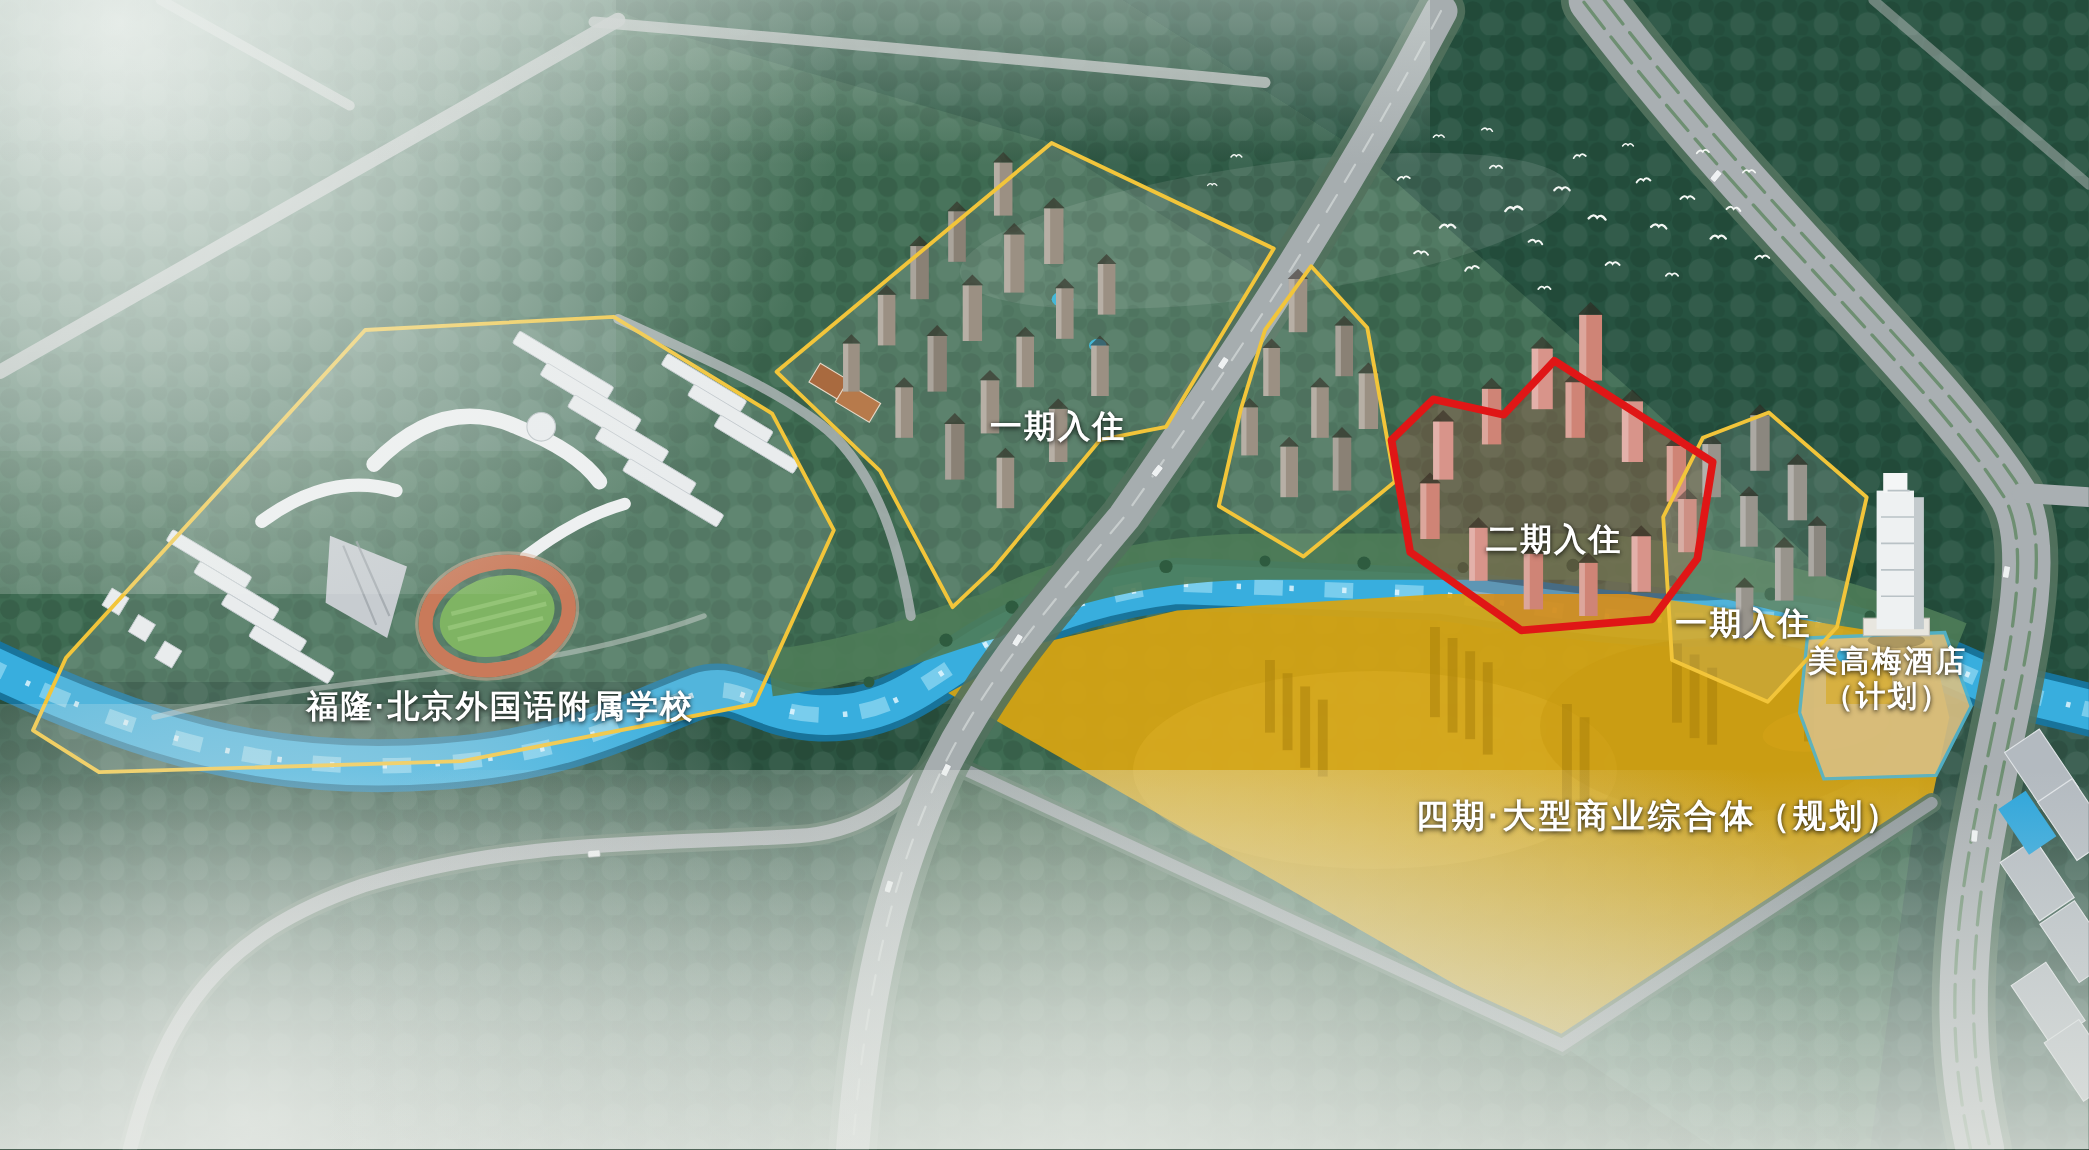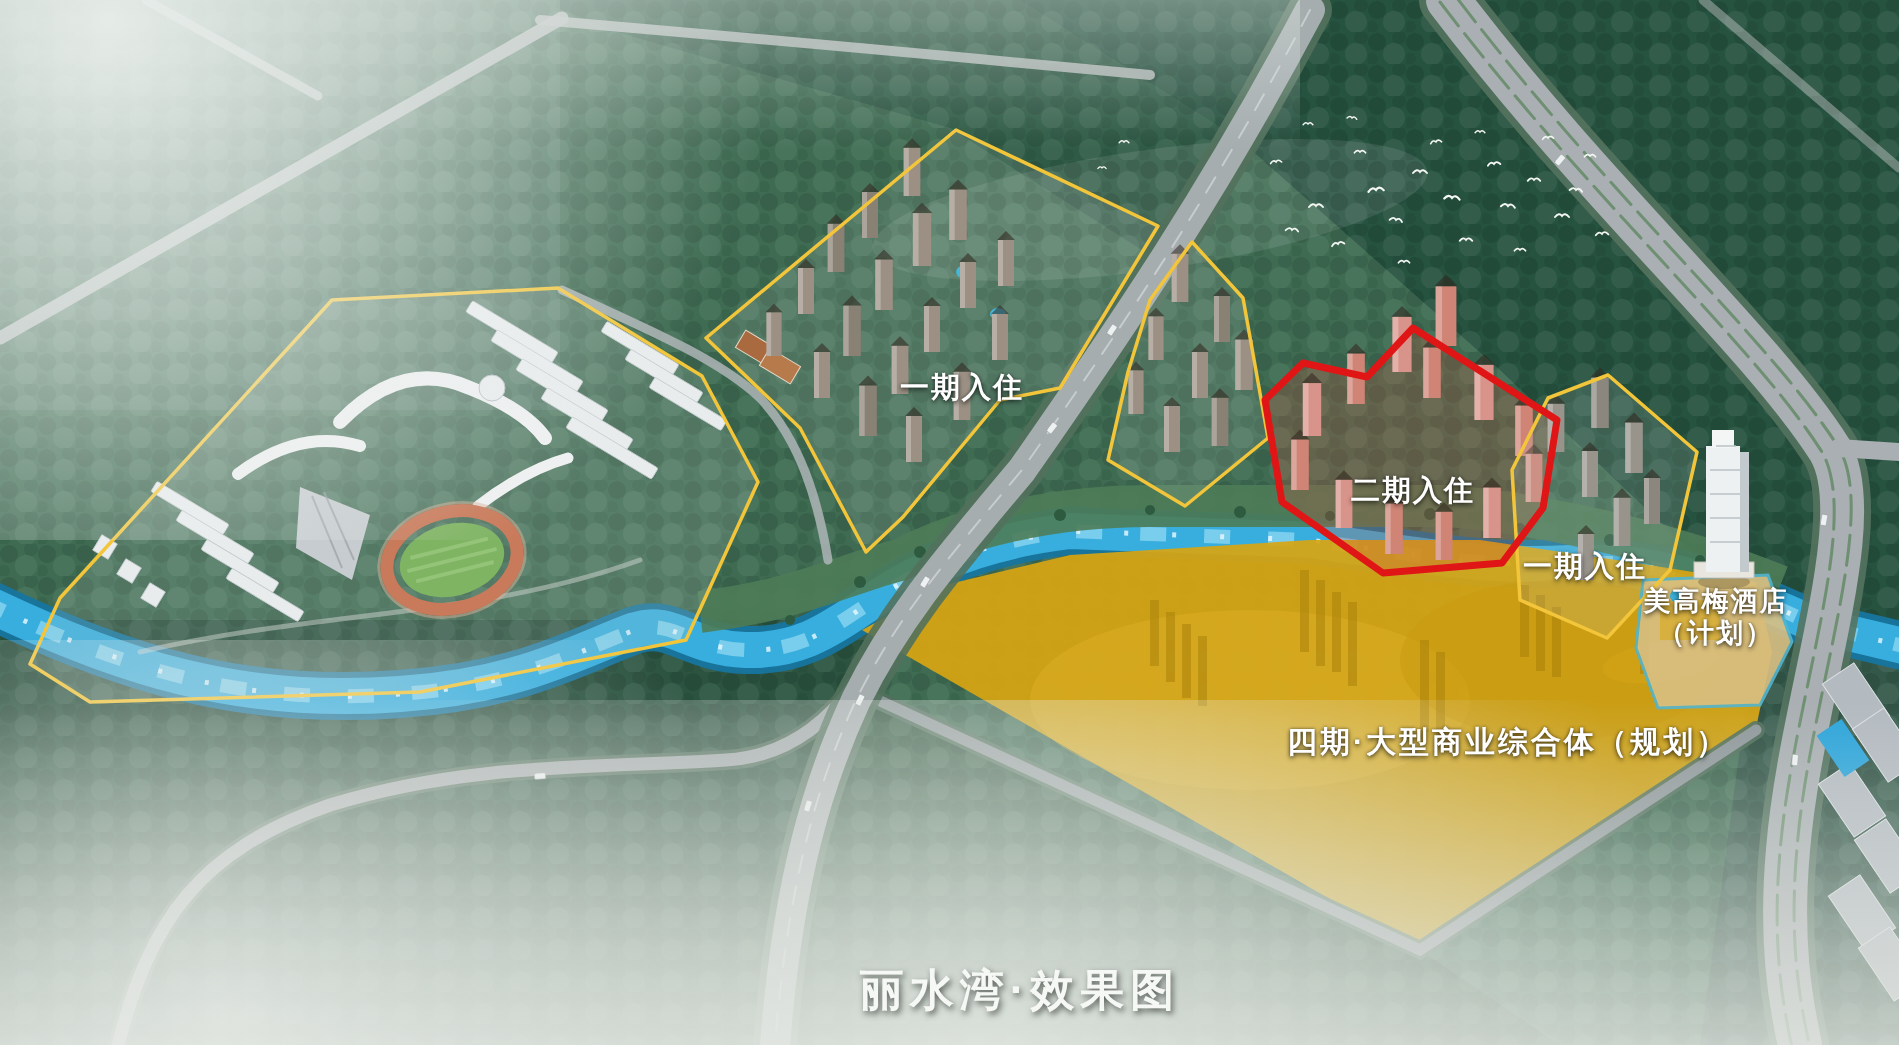--- a/index.html
+++ b/index.html
@@ -341,22 +341,22 @@
 
   <g>
     <rect x="0" y="0" width="860" height="540" fill="url(#fogTL)"></rect>
     <rect x="0" y="0" width="1300" height="150" fill="url(#topBand)"></rect>
     <rect x="0" y="700" width="1899" height="345" fill="url(#fogBottom)"></rect>
     <rect x="0" y="640" width="900" height="405" fill="url(#fogBL)"></rect>
     <rect x="300" y="700" width="1400" height="345" fill="url(#fogBC)"></rect>
   </g>
 </svg>
 
+<div class="lbl lbl-m" style="left:455px;top:643px;">福隆·北京外国语附属学校</div>
 <div class="lbl lbl-m" style="left:962px;top:388px;">一期入住</div>
 <div class="lbl lbl-m" style="left:1413px;top:491px;">二期入住</div>
 <div class="lbl lbl-m" style="left:1585px;top:567px;">一期入住</div>
 <div class="lbl lbl-p4" style="left:1508px;top:742px;">四期·大型商业综合体（规划）</div>
 <div class="lbl lbl-hotel" style="left:1716px;top:617px;">
   <div>美高梅酒店</div>
   <div>（计划）</div>
 </div>
-<div class="title" style="left:1020px;top:990px;">丽水湾·效果图</div>
 </div>
 
 </body></html>

